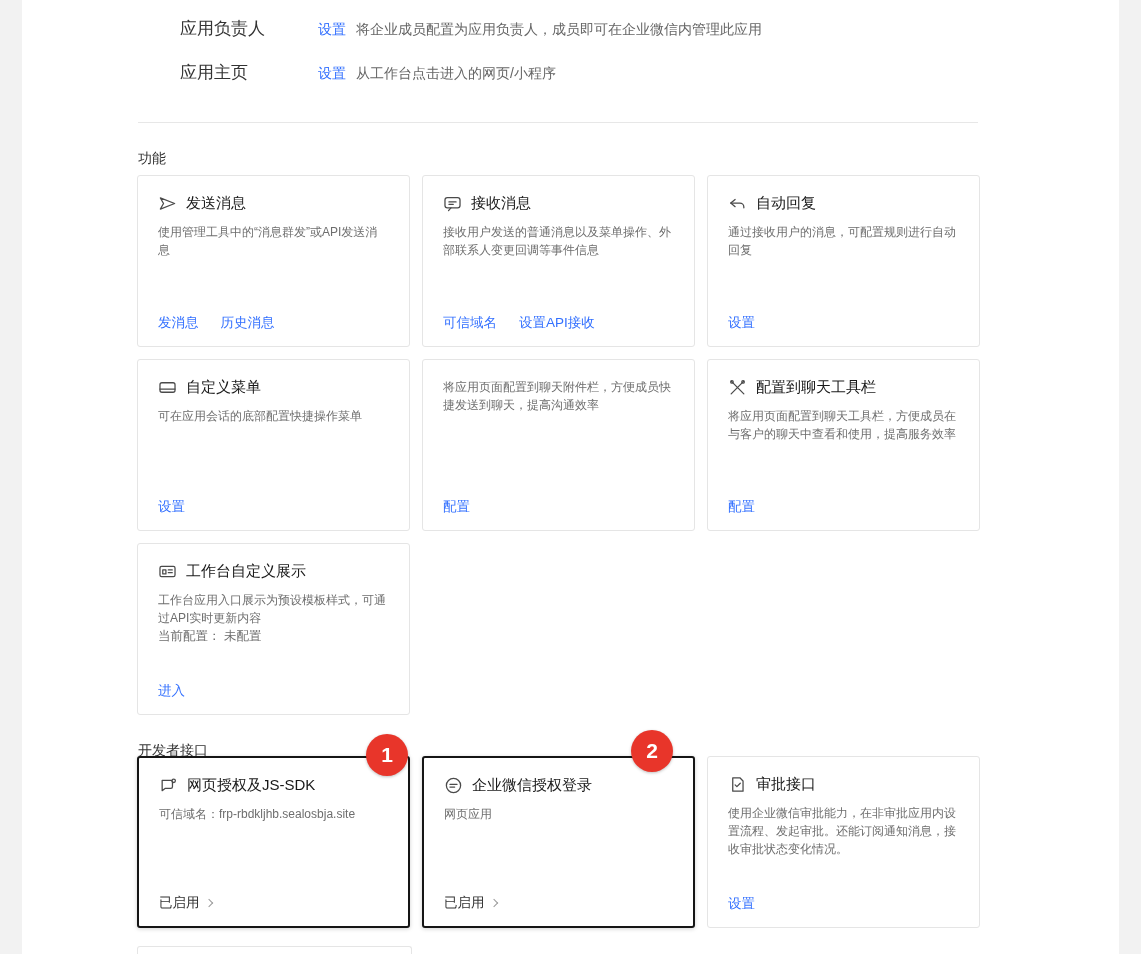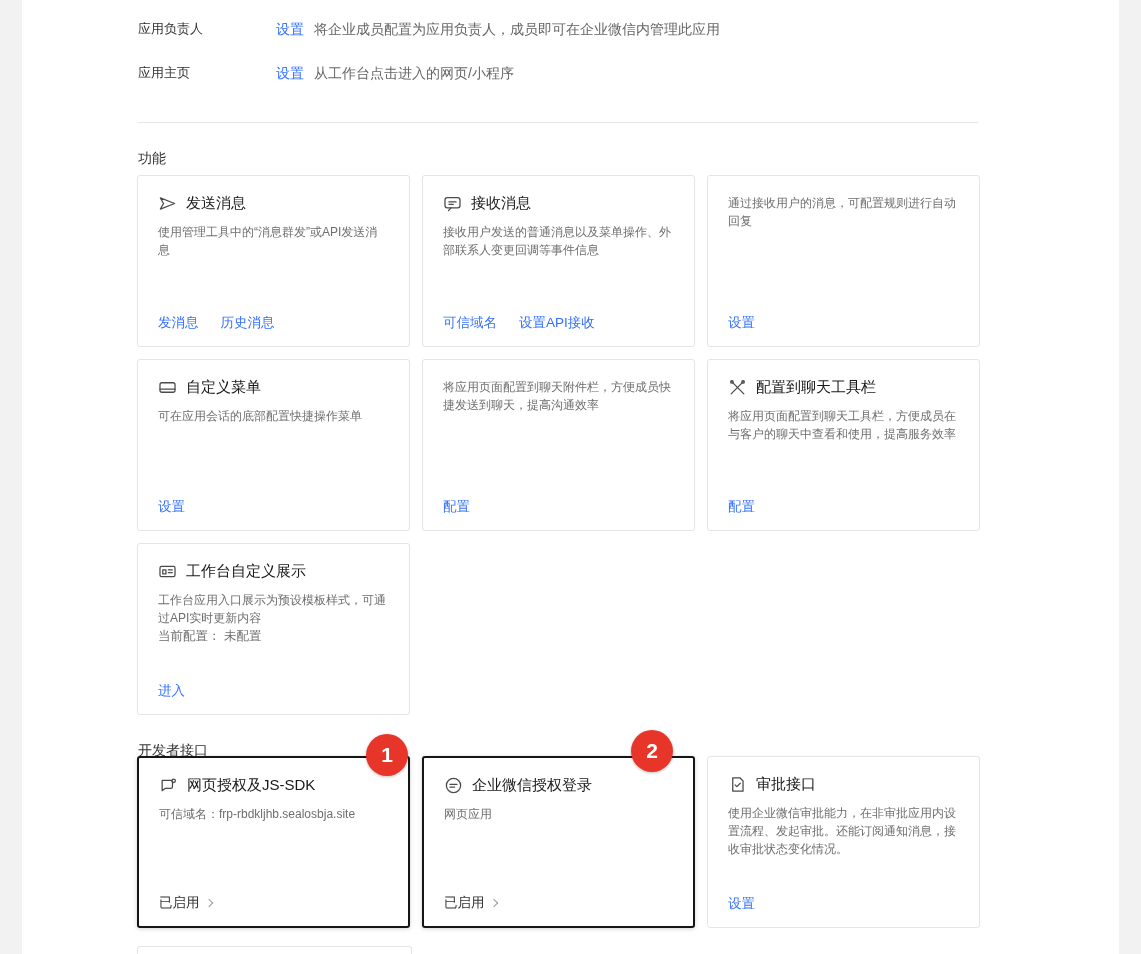--- a/index.html
+++ b/index.html
@@ -49,23 +49,24 @@
   .info-row {
     display: flex;
     align-items: flex-start;
     height: 44px;
     font-size: 14px;
     color: #333;
   }
   .info-label {
     width: 138px;
     color: #333;
-    font-size: 13px;
+    font-size: 17px;
     line-height: 20px;
     padding-top: 11px;
+    margin-left: 42px;
   }
   .info-link {
     color: #3370ff;
     font-size: 14px;
     line-height: 20px;
     padding-top: 11px;
     cursor: pointer;
     margin-right: 10px;
     white-space: nowrap;
   }
@@ -281,20 +282,29 @@
           <span class="card-title">接收消息</span>
         </div>
         <p class="card-desc">接收用户发送的普通消息以及菜单操作、外部联系人变更回调等事件信息</p>
         <div class="card-actions">
           <span class="card-link">可信域名</span>
           <span class="card-link">设置API接收</span>
         </div>
       </div>
 
       <div class="card h1">
+        <div class="card-head">
+          <span class="icon">
+            <svg width="19" height="19" viewBox="0 0 24 24" fill="none" stroke="#4a4a4a" stroke-width="1.6" stroke-linecap="round" stroke-linejoin="round">
+                <path d="M9 7L3.5 11.5 9 16"></path>
+                <path d="M3.5 11.5H15a5 5 0 015 5v1"></path>
+              </svg>
+          </span>
+          <span class="card-title">自动回复</span>
+        </div>
         <p class="card-desc">通过接收用户的消息，可配置规则进行自动回复</p>
         <div class="card-actions">
           <span class="card-link">设置</span>
         </div>
       </div>
 
       <div class="card h2">
         <div class="card-head">
           <span class="icon">
             <svg width="19" height="19" viewBox="0 0 24 24" fill="none" stroke="#4a4a4a" stroke-width="1.6" stroke-linecap="round" stroke-linejoin="round">

